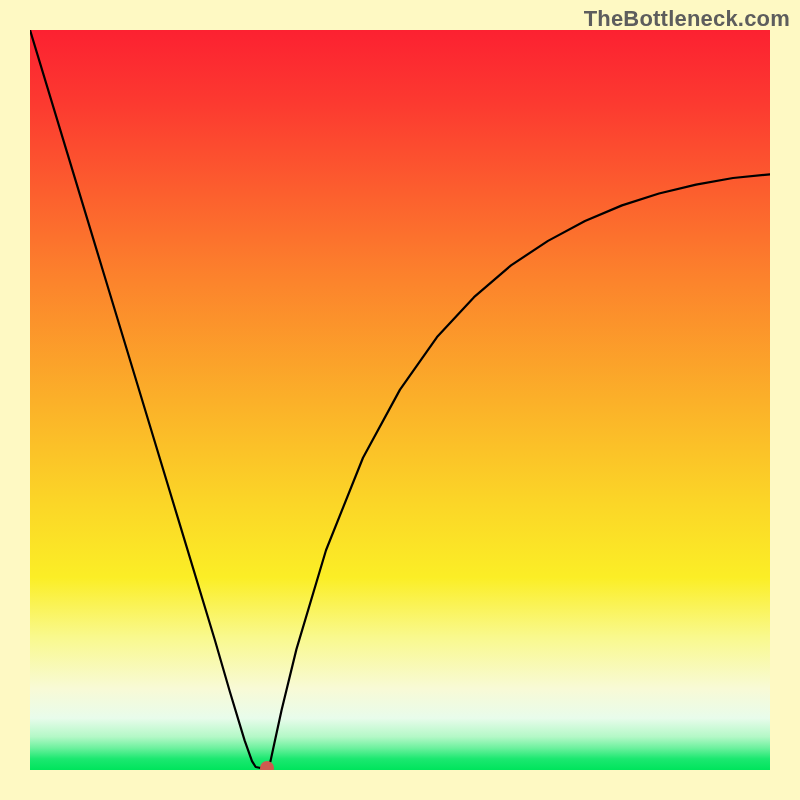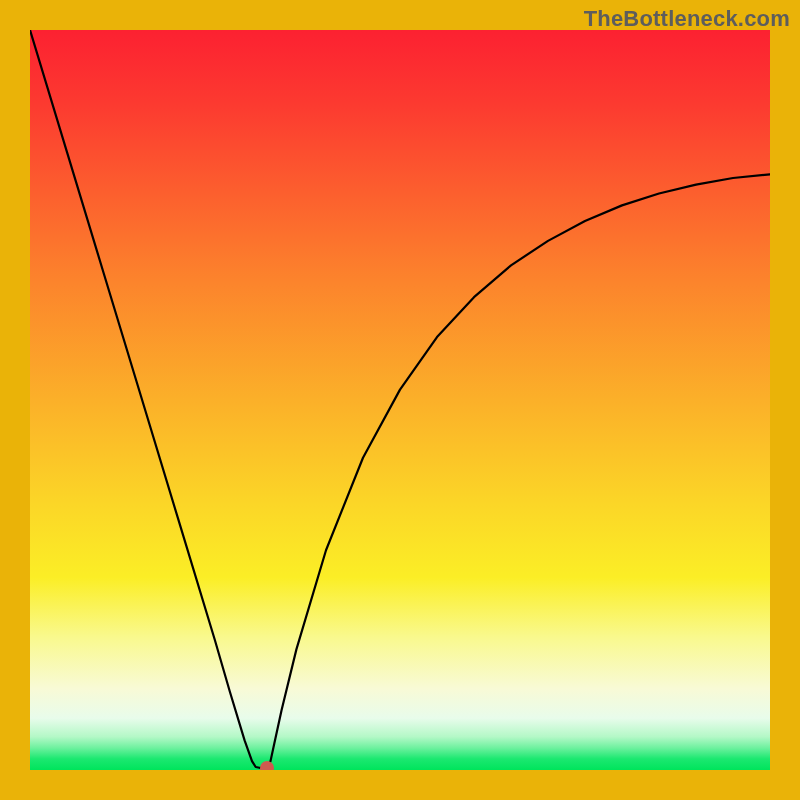--- a/index.html
+++ b/index.html
@@ -7,21 +7,21 @@
     padding: 0;
     width: 800px;
     height: 800px;
     background: #000;
     font-family: Arial, Helvetica, sans-serif;
   }
   .outer {
     position: relative;
     width: 800px;
     height: 800px;
-    background: #eab308;
+    background: #fef9c3;
   }
   .watermark {
     position: absolute;
     top: 6px;
     right: 10px;
     color: #5d5d5d;
     font-size: 22px;
     font-weight: 600;
     letter-spacing: 0.2px;
     user-select: none;

